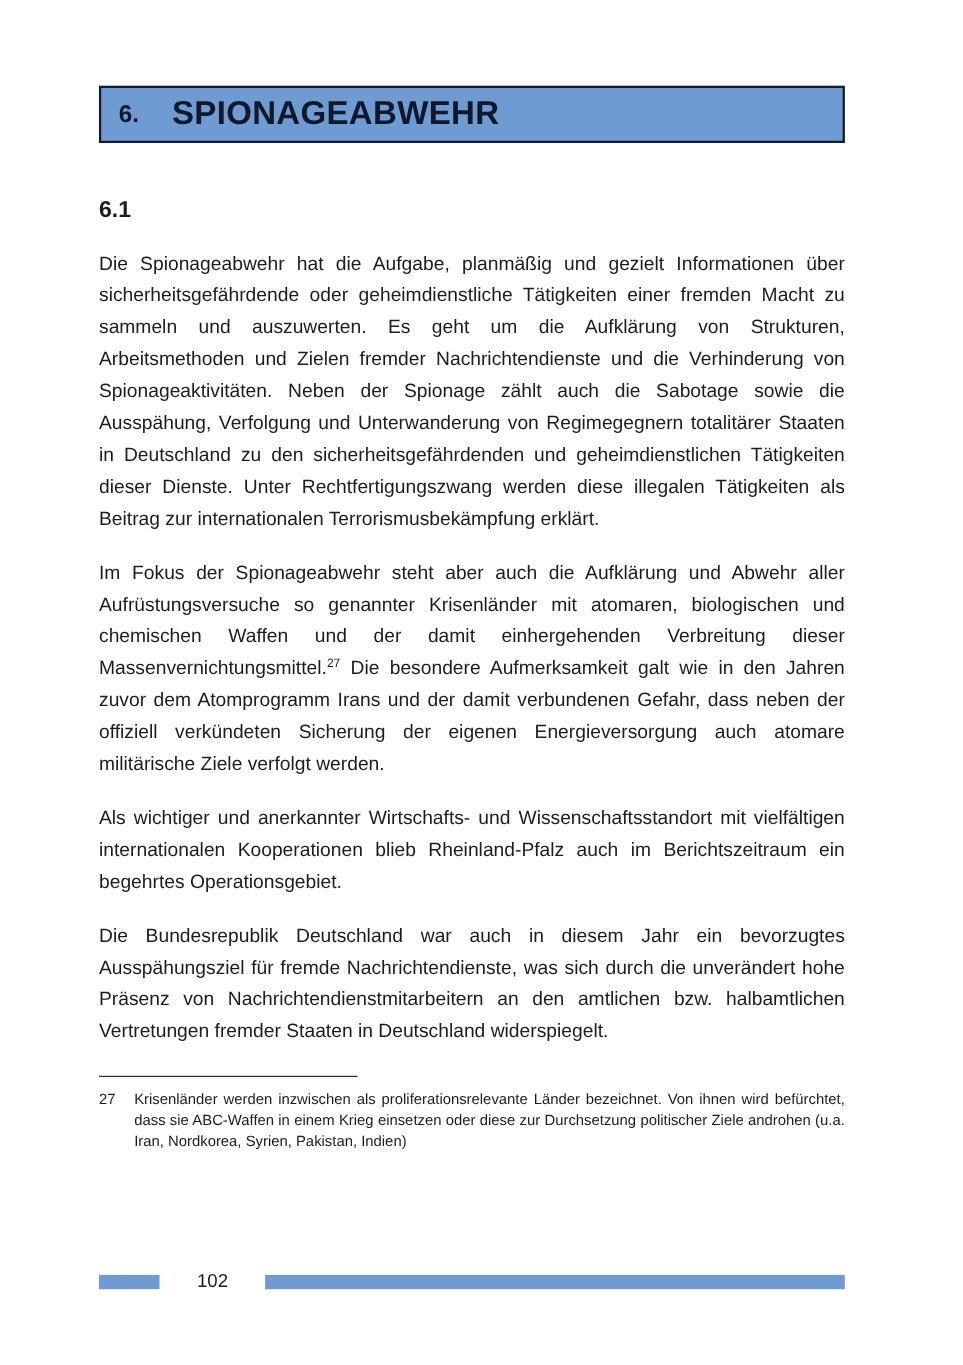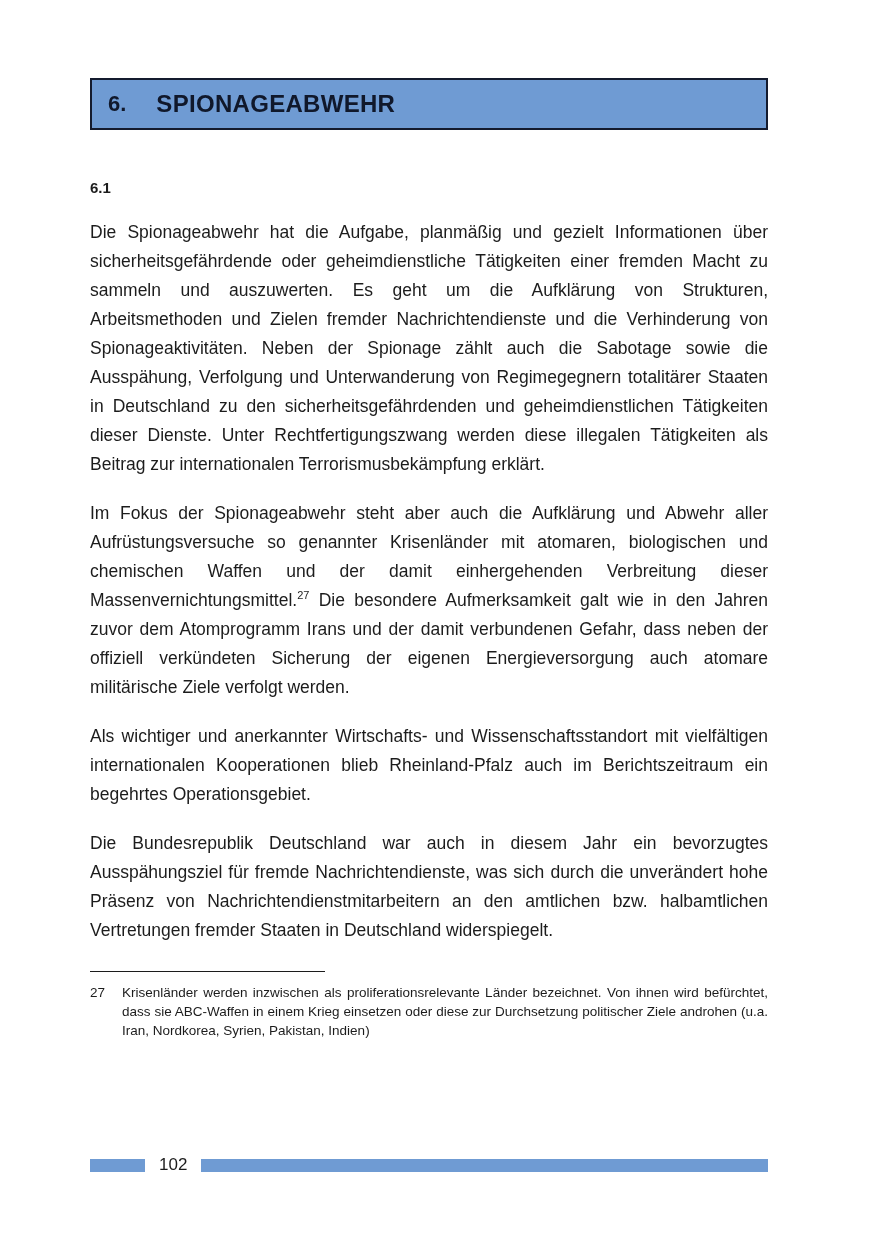--- a/index.html
+++ b/index.html
@@ -32,30 +32,30 @@
     padding:0 16px;
     flex-shrink:0;
   }
   .banner .num{
     font-size:22px;
     font-weight:bold;
     color:#10182b;
     margin-right:30px;
   }
   .banner .title{
-    font-size:24px;
+    font-size:30px;
     font-weight:bold;
     color:#10182b;
     letter-spacing:0.3px;
   }
 
   
   .section-heading{
     margin:49px 0 0 0;
-    font-size:15px;
+    font-size:21px;
     font-weight:bold;
     color:var(--text);
     display:flex;
   }
   .section-heading .num{ margin-right:19px; }
 
   
   .body-text p{
     margin:20px 0 0 0;
     font-size:17.5px;
@@ -94,20 +94,21 @@
     flex:1;
     text-align:justify;
   }
 
   
   .footer{
     margin-top:auto;
     display:flex;
     align-items:center;
     flex-shrink:0;
+    gap:20px;
   }
   .footer .bar-left{
     width:55px;
     height:13px;
     background:var(--footer-bar-blue);
   }
   .footer .page-num{
     font-size:17px;
     color:var(--text);
     margin:0 14px;

